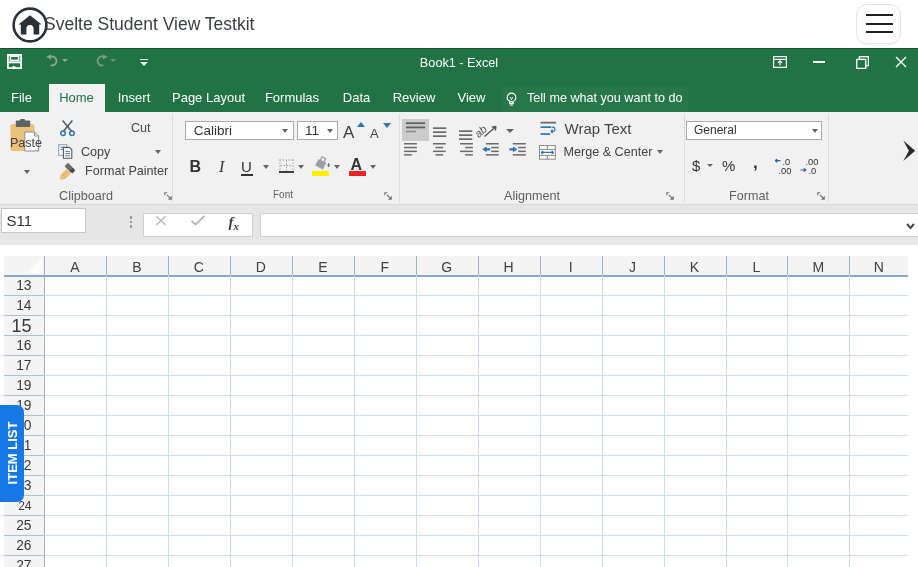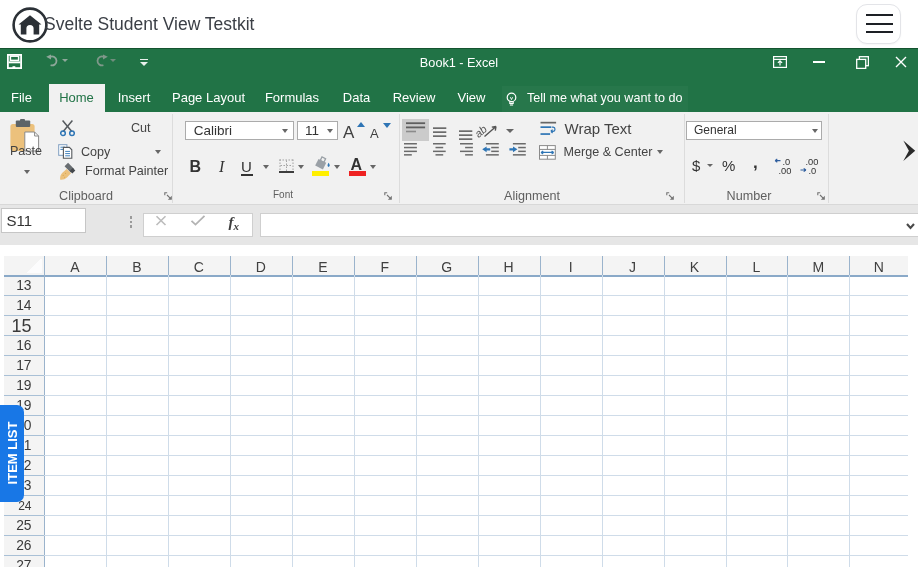--- a/index.html
+++ b/index.html
@@ -79,21 +79,21 @@
 </svg>
 <div class="abs" style="left:527px;top:84px;height:28px;line-height:28px;font-size:12.6px;color:#fff;">Tell me what you want to do</div>
 <div class="abs" style="left:0;top:112px;width:918px;height:93px;background:#f1f1f1;border-bottom:1px solid #d8d8d8;"></div>
 <div class="abs" style="left:172px;top:114px;width:1px;height:89px;background:#dcdcdc;"></div>
 <div class="abs" style="left:399px;top:114px;width:1px;height:89px;background:#dcdcdc;"></div>
 <div class="abs" style="left:684px;top:114px;width:1px;height:89px;background:#dcdcdc;"></div>
 <div class="abs" style="left:828px;top:114px;width:1px;height:89px;background:#dcdcdc;"></div>
 <div class="abs" style="left:16px;top:189px;width:140px;text-align:center;font-size:12.6px;color:#5f5f5f;">Clipboard</div>
 <div class="abs" style="left:213px;top:189px;width:140px;text-align:center;font-size:10px;color:#5f5f5f;">Font</div>
 <div class="abs" style="left:462px;top:189px;width:140px;text-align:center;font-size:12.6px;color:#5f5f5f;">Alignment</div>
-<div class="abs" style="left:679px;top:189px;width:140px;text-align:center;font-size:12.6px;color:#5f5f5f;">Number</div>
+<div class="abs" style="left:679px;top:189px;width:140px;text-align:center;font-size:12.6px;color:#5f5f5f;">Format</div>
 <svg class="abs" style="left:164px;top:192px;" width="9" height="9" viewBox="0 0 9 9">
   <path d="M0.8 3.2 V0.8 H3.2 M3 3 L6.2 6.2" fill="none" stroke="#737373" stroke-width="1.1"></path>
   <path d="M7.8 3.8 V7.8 H3.8 Z" fill="#737373"></path>
 </svg>
 <svg class="abs" style="left:384px;top:192px;" width="9" height="9" viewBox="0 0 9 9">
   <path d="M0.8 3.2 V0.8 H3.2 M3 3 L6.2 6.2" fill="none" stroke="#737373" stroke-width="1.1"></path>
   <path d="M7.8 3.8 V7.8 H3.8 Z" fill="#737373"></path>
 </svg>
 <svg class="abs" style="left:666px;top:192px;" width="9" height="9" viewBox="0 0 9 9">
   <path d="M0.8 3.2 V0.8 H3.2 M3 3 L6.2 6.2" fill="none" stroke="#737373" stroke-width="1.1"></path>
@@ -104,21 +104,21 @@
   <path d="M7.8 3.8 V7.8 H3.8 Z" fill="#737373"></path>
 </svg>
 
 <svg class="abs" style="left:10px;top:119px;" width="30" height="33" viewBox="0 0 30 33">
   <rect x="0.4" y="5" width="24.2" height="27" rx="2.5" fill="#ecc17c"></rect>
   <rect x="5.8" y="1.6" width="14.4" height="6.4" rx="1" fill="#5d6467"></rect>
   <rect x="10" y="0" width="5" height="4" rx="1" fill="#5d6467"></rect>
   <path d="M14.8 13 H24.6 L28.6 17 V32 H14.8 Z" fill="#fff" stroke="#8a8a8a" stroke-width="1"></path>
   <path d="M24.6 13 V17 H28.6" fill="none" stroke="#8a8a8a" stroke-width="1"></path>
 </svg>
-<div class="abs" style="left:0px;top:144px;width:52px;text-align:center;font-size:12.6px;color:#444444;">Paste</div>
+<div class="abs" style="left:0px;top:136px;width:52px;text-align:center;font-size:12.6px;color:#444444;">Paste</div>
 <div class="abs" style="left:24px;top:170px;width:0;height:0;border-left:3.5px solid transparent;border-right:3.5px solid transparent;border-top:4px solid #666;"></div>
 
 <svg class="abs" style="left:59.5px;top:119.5px;" width="15" height="17" viewBox="0 0 15 17">
   <line x1="2.6" y1="0.6" x2="11.8" y2="11.6" stroke="#55595d" stroke-width="1.5"></line>
   <line x1="12.4" y1="0.6" x2="3.2" y2="11.6" stroke="#55595d" stroke-width="1.5"></line>
   <circle cx="3.0" cy="13.2" r="2.3" fill="none" stroke="#2e75b5" stroke-width="1.5"></circle>
   <circle cx="12.0" cy="13.2" r="2.3" fill="none" stroke="#2e75b5" stroke-width="1.5"></circle>
 </svg>
 <div class="abs" style="left:84px;top:121px;height:15px;line-height:15px;font-size:12.6px;color:#444444;margin-left:47px;">Cut</div>
 

